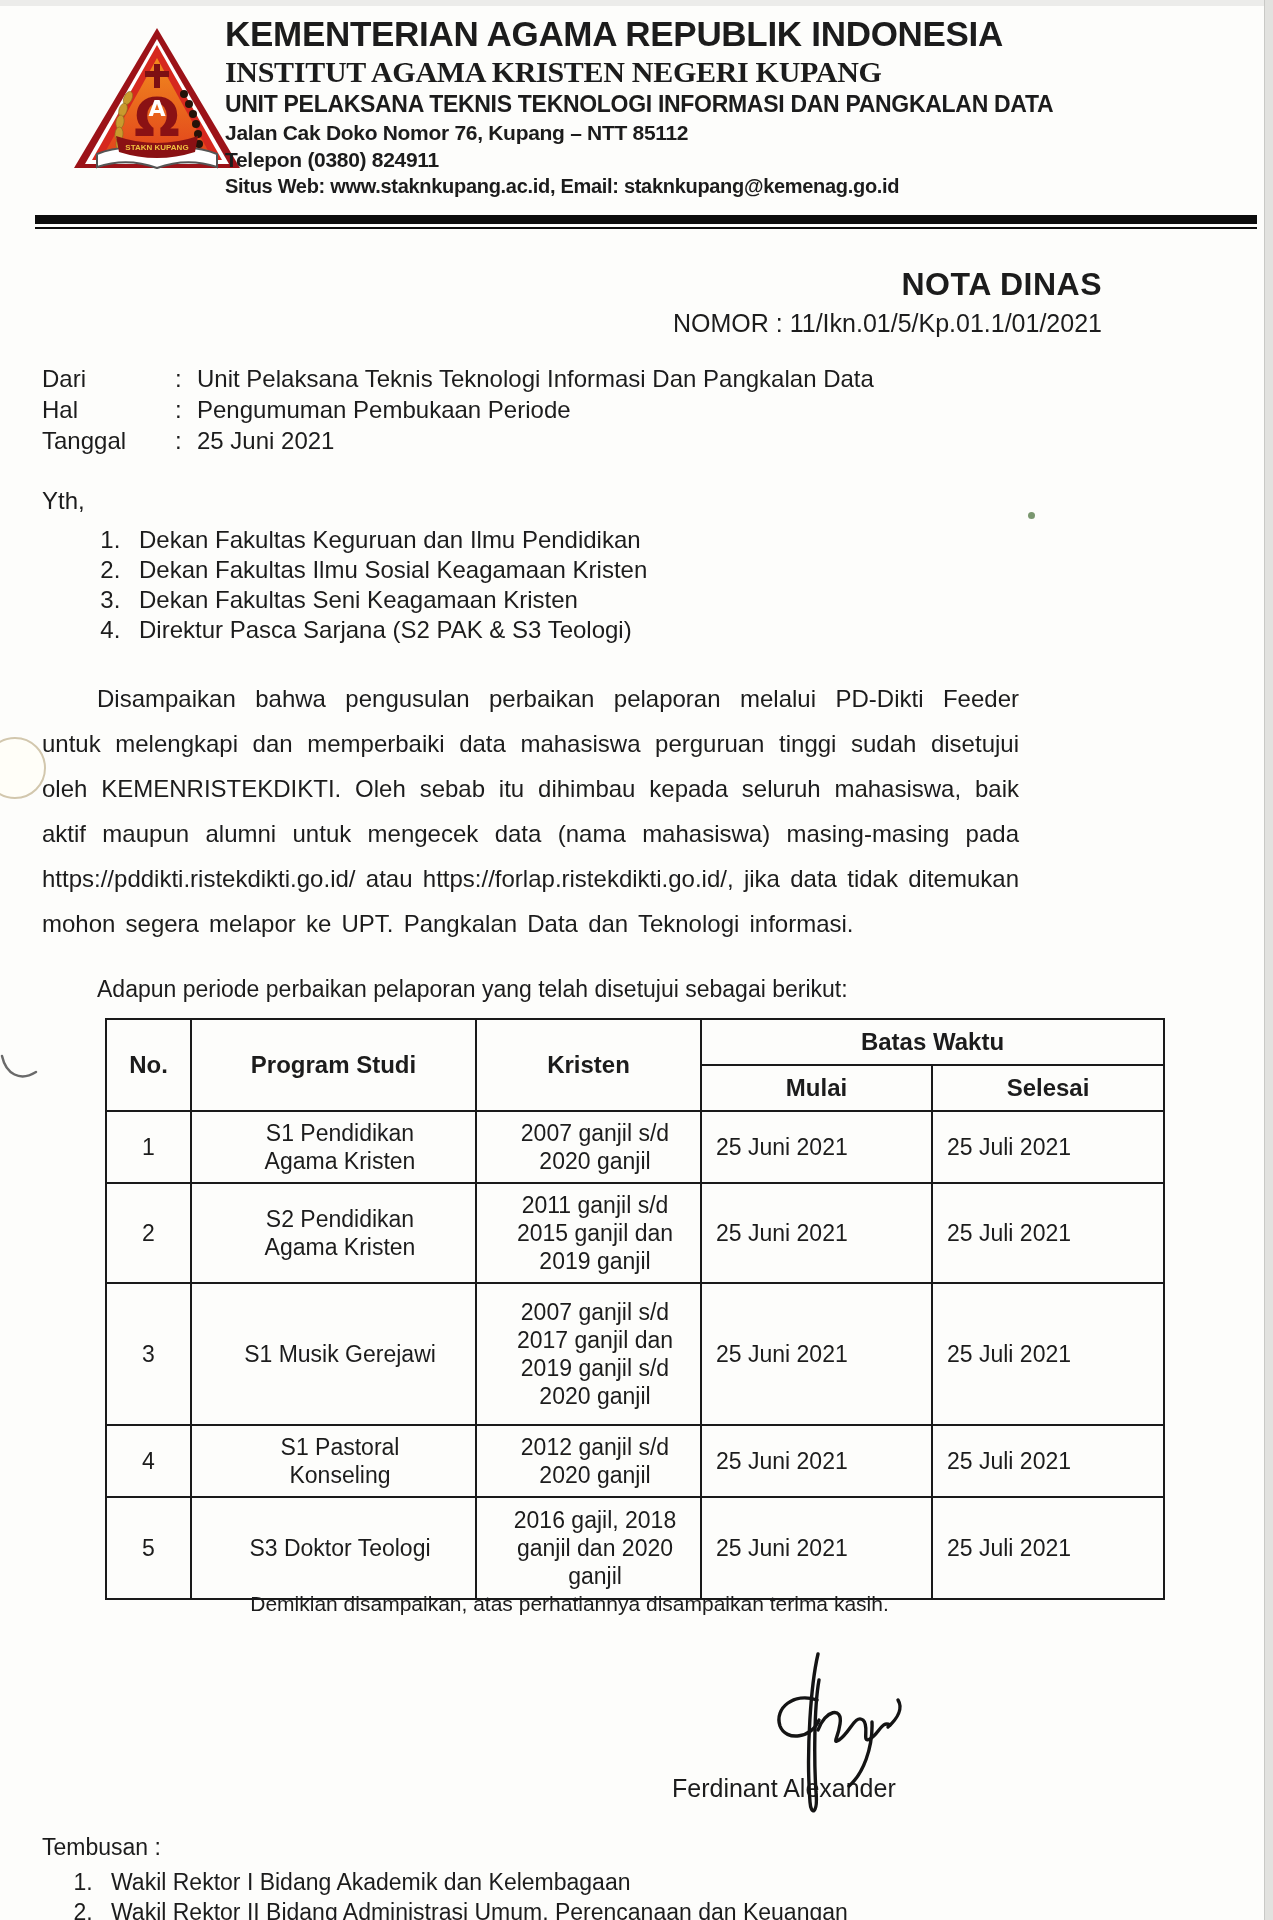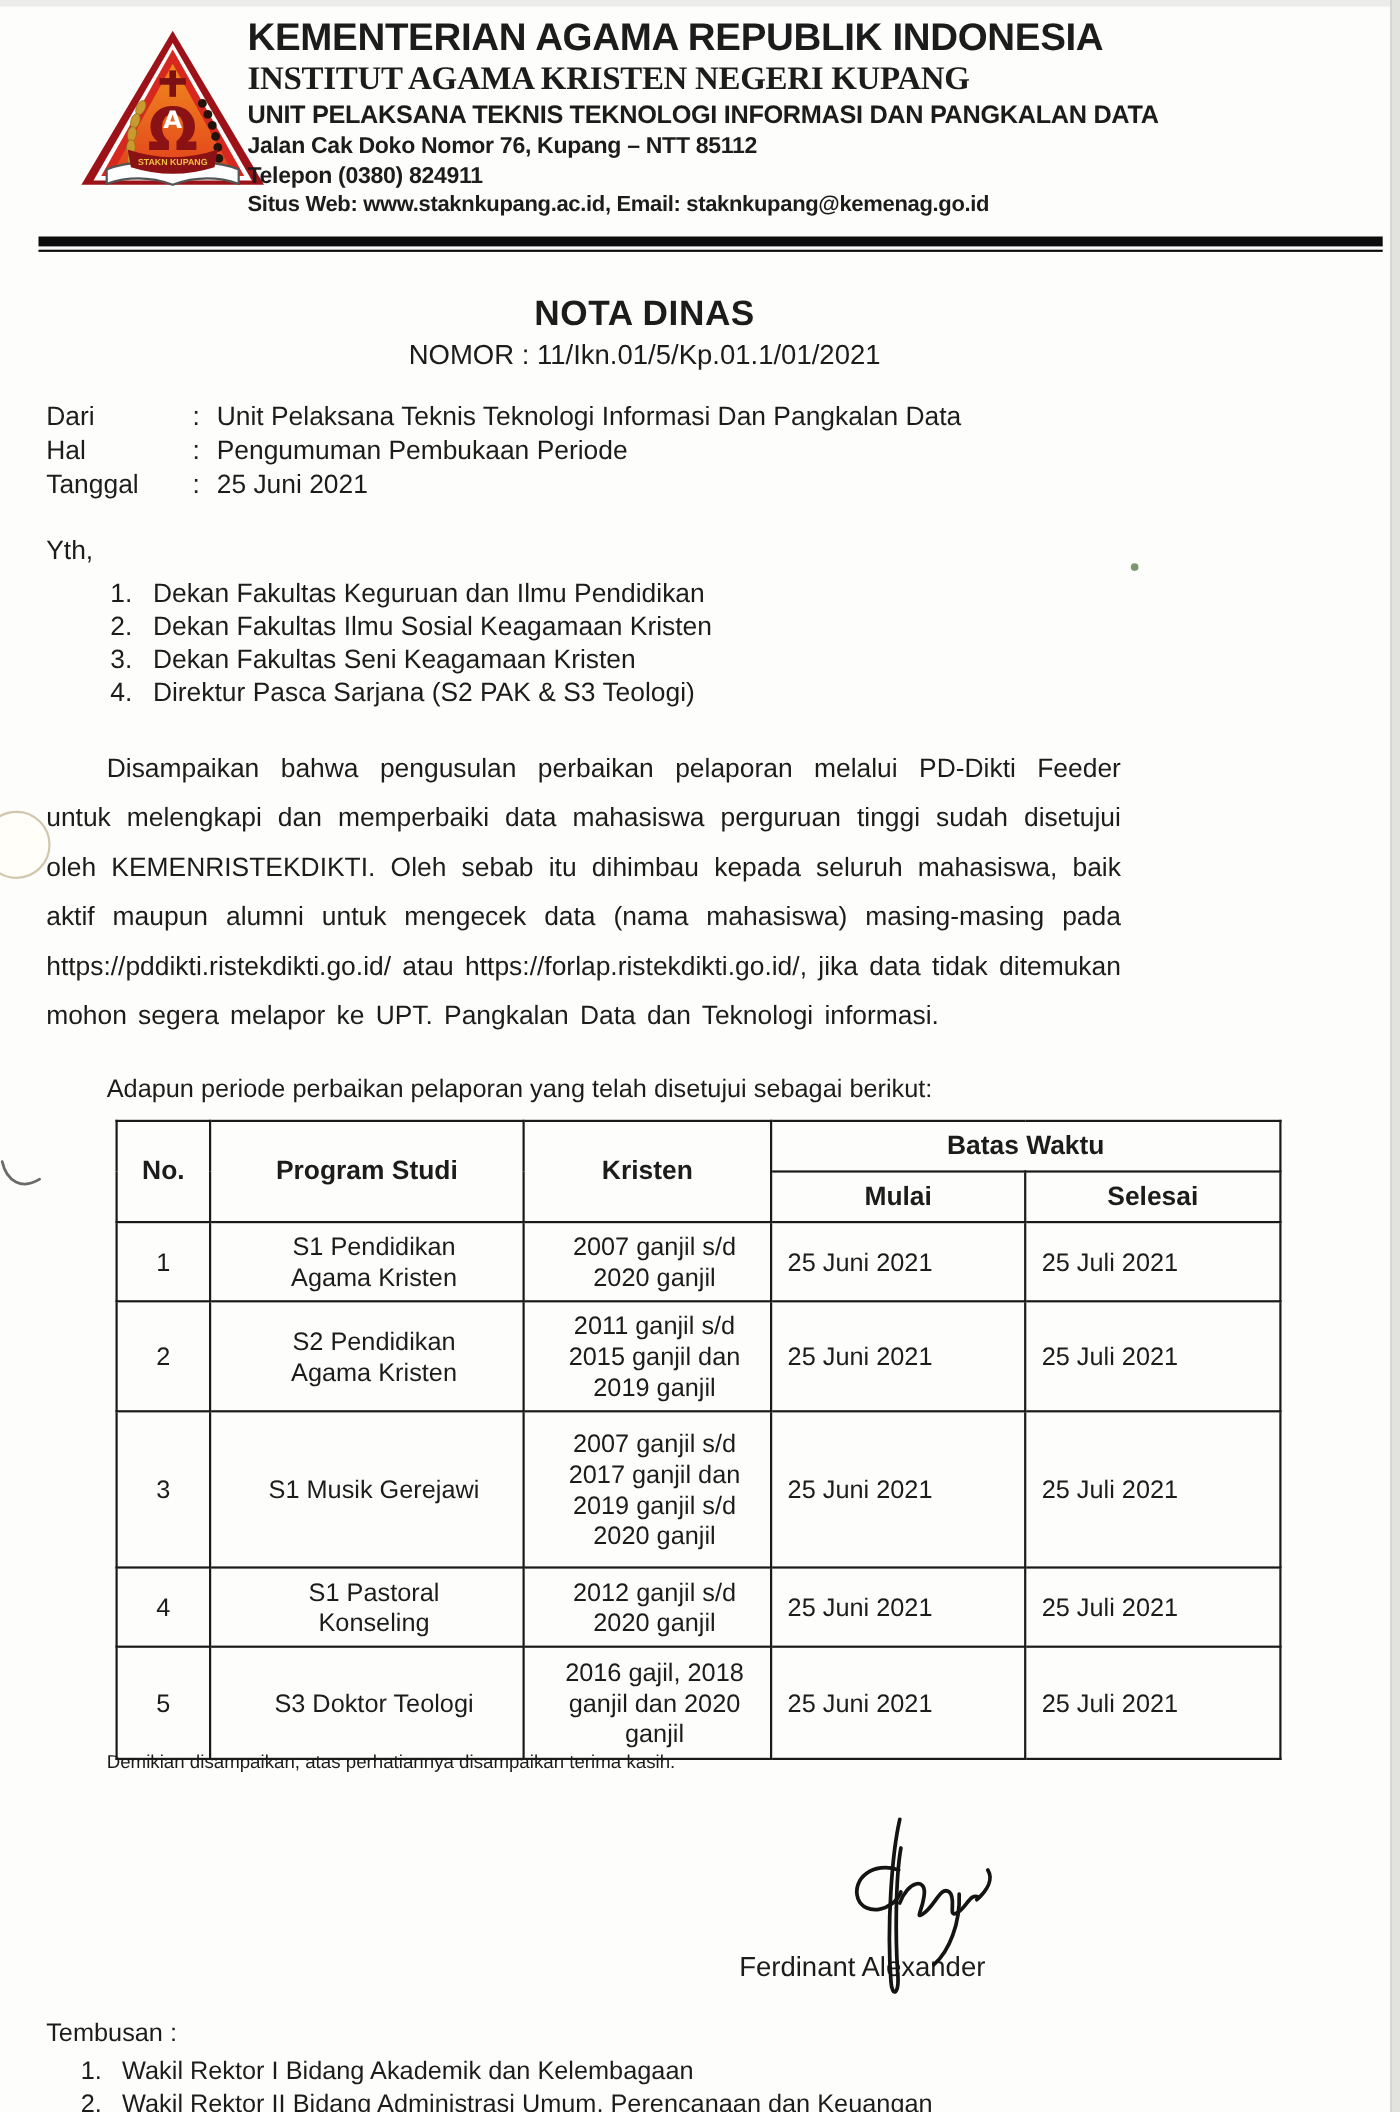--- a/index.html
+++ b/index.html
@@ -24,21 +24,21 @@
   .h-inst{font-size:30px;line-height:36px;font-family:Liberation Serif, serif;}
   .h-unit{font-size:23px;line-height:29px;}
   .h-addr{font-size:21px;line-height:27px;}
   .h-tel{font-size:21px;line-height:27px;}
   .h-web{font-size:20px;line-height:27px;}
   .rule{position:absolute;left:35px;top:215px;width:1222px;}
   .rule .bar{height:9px;background:#0d0d0d;}
   .rule .thin{height:2px;background:#0d0d0d;margin-top:3px;}
 
   
-  .title-block{position:absolute;left:52px;top:266px;width:1068px;text-align:center;}
+  .title-block{position:absolute;left:34px;top:266px;width:1068px;text-align:right;}
   .doc-type{font-size:32px;font-weight:bold;letter-spacing:.5px;}
   .doc-number{font-size:25px;margin-top:6px;}
 
   
   .meta{position:absolute;left:42px;top:363px;font-size:24px;}
   .meta .row{display:flex;line-height:31px;}
   .meta .lbl{width:133px;}
   .meta .col{width:22px;}
 
   
@@ -55,21 +55,21 @@
   
   table.periode{position:absolute;left:105px;top:1018px;border-collapse:collapse;width:1058px;table-layout:fixed;}
   table.periode th,table.periode td{border:2.5px solid #1a1a1a;font-size:23px;vertical-align:middle;}
   table.periode th{font-size:24px;font-weight:bold;text-align:center;}
   td.c-no{text-align:center;}
   td.c-prog,td.c-per{text-align:center;padding-left:14px;white-space:pre-line;line-height:28px;}
   td.c-date{text-align:left;padding-left:14px;}
   tr.hr1{height:46px;} tr.hr2{height:46px;}
   tr.r1{height:72px;} tr.r2{height:100px;} tr.r3{height:142px;} tr.r4{height:72px;} tr.r5{height:102px;}
 
-  .closing{position:absolute;left:42px;top:1592px;width:1000px;font-size:17px;text-indent:55px;}
+  .closing{position:absolute;left:42px;top:1592px;width:1000px;font-size:21px;text-indent:55px;text-align:center;}
 
   
   .sig-name{position:absolute;left:672px;top:1774px;font-size:25px;}
   .sig-scribble{position:absolute;left:722px;top:1650px;pointer-events:none;}
 
   
   .tembusan{position:absolute;left:42px;top:1834px;font-size:23px;}
   .tembusan ol{margin-top:6px;padding-left:40px;}
   .tembusan li{padding-left:10px;line-height:28px;}
 </style>

